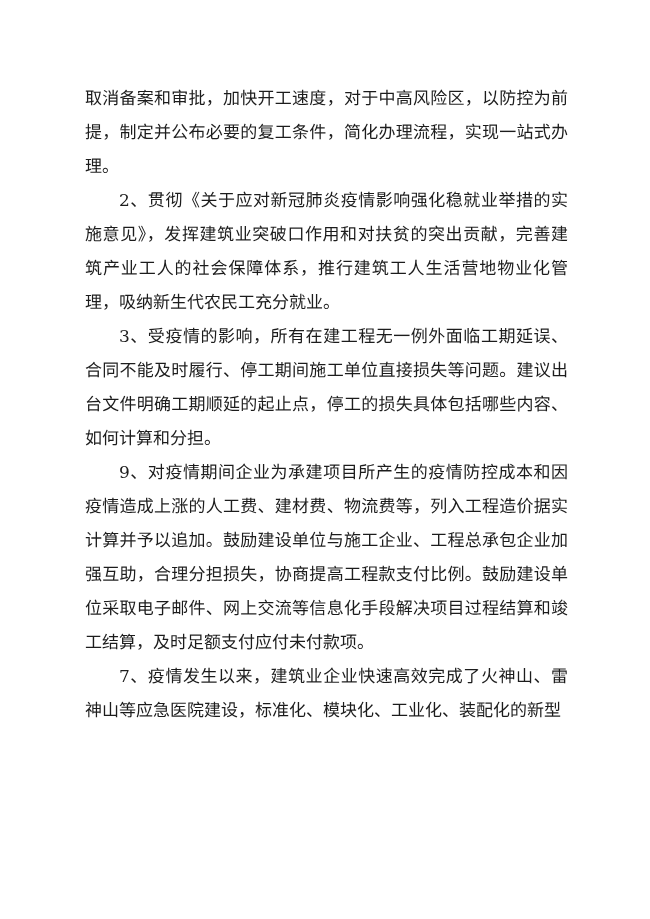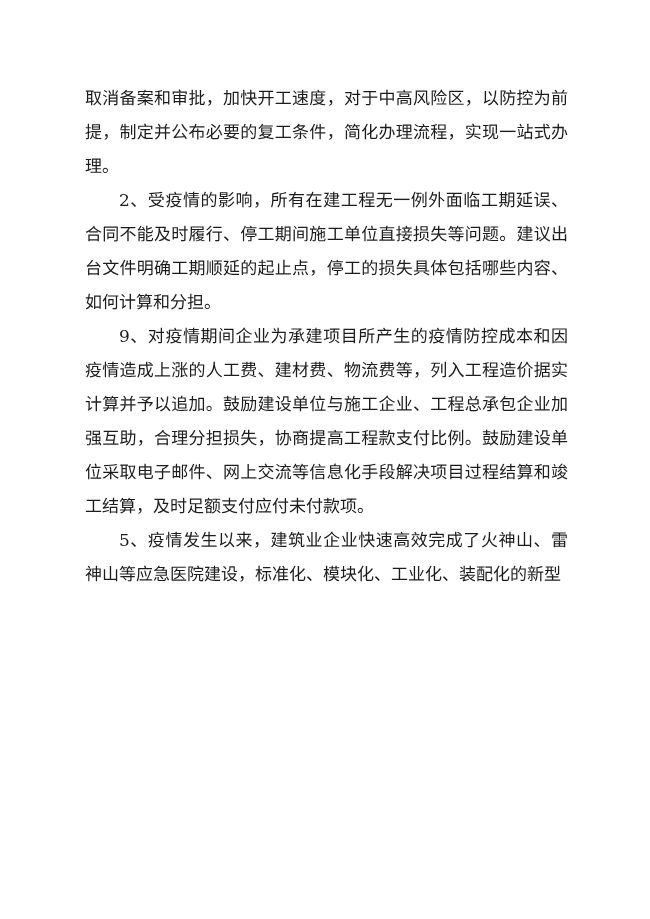--- a/index.html
+++ b/index.html
@@ -47,18 +47,19 @@
     line-height: 16px;
     font-family: "DejaVu Serif", "Liberation Serif", serif;
   }
 </style>
 </head>
 <body>
 
 <div class="page">
   <div class="body-text" lang="zh-CN">
     <p class="para no-indent">取消备案和审批，加快开工速度，对于中高风险区，以防控为前提，制定并公布必要的复工条件，简化办理流程，实现一站式办理。</p>
-    <p class="para">2、受疫情的影响，所有在建工程无一例外面临工期延误、合同不能及时履行、停工期间施工单位直接损失等问题。建议出台文件明确工期顺延的起止点，停工的损失具体包括哪些内容、如何计算和分担。</p>
+    <p class="para">2、贯彻《关于应对新冠肺炎疫情影响强化稳就业举措的实施意见》，发挥建筑业突破口作用和对扶贫的突出贡献，完善建筑产业工人的社会保障体系，推行建筑工人生活营地物业化管理，吸纳新生代农民工充分就业。</p>
+    <p class="para">3、受疫情的影响，所有在建工程无一例外面临工期延误、合同不能及时履行、停工期间施工单位直接损失等问题。建议出台文件明确工期顺延的起止点，停工的损失具体包括哪些内容、如何计算和分担。</p>
     <p class="para">9、对疫情期间企业为承建项目所产生的疫情防控成本和因疫情造成上涨的人工费、建材费、物流费等，列入工程造价据实计算并予以追加。鼓励建设单位与施工企业、工程总承包企业加强互助，合理分担损失，协商提高工程款支付比例。鼓励建设单位采取电子邮件、网上交流等信息化手段解决项目过程结算和竣工结算，及时足额支付应付未付款项。</p>
-    <p class="para">5、疫情发生以来，建筑业企业快速高效完成了火神山、雷神山等应急医院建设，标准化、模块化、工业化、装配化的新型</p>
+    <p class="para">7、疫情发生以来，建筑业企业快速高效完成了火神山、雷神山等应急医院建设，标准化、模块化、工业化、装配化的新型</p>
   </div>
   <div class="page-number">10</div>
 </div>
 
 </body></html>

